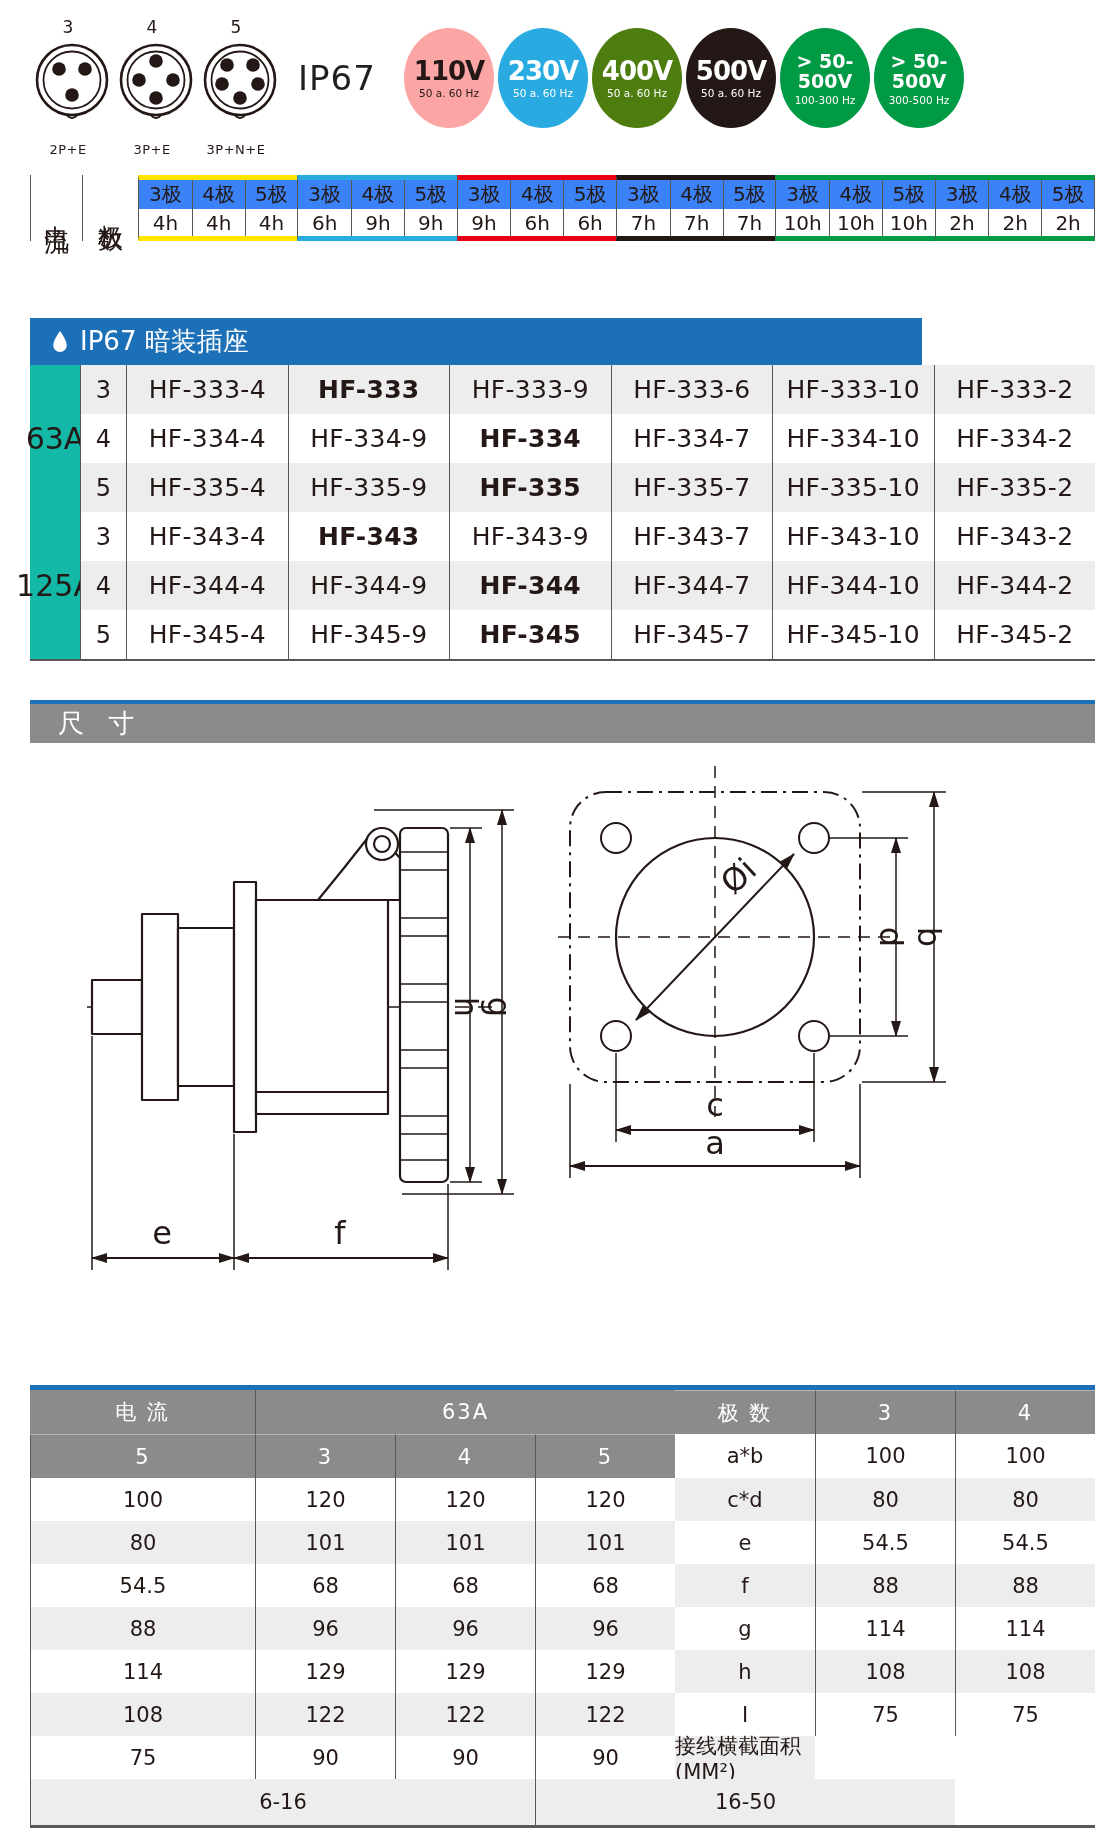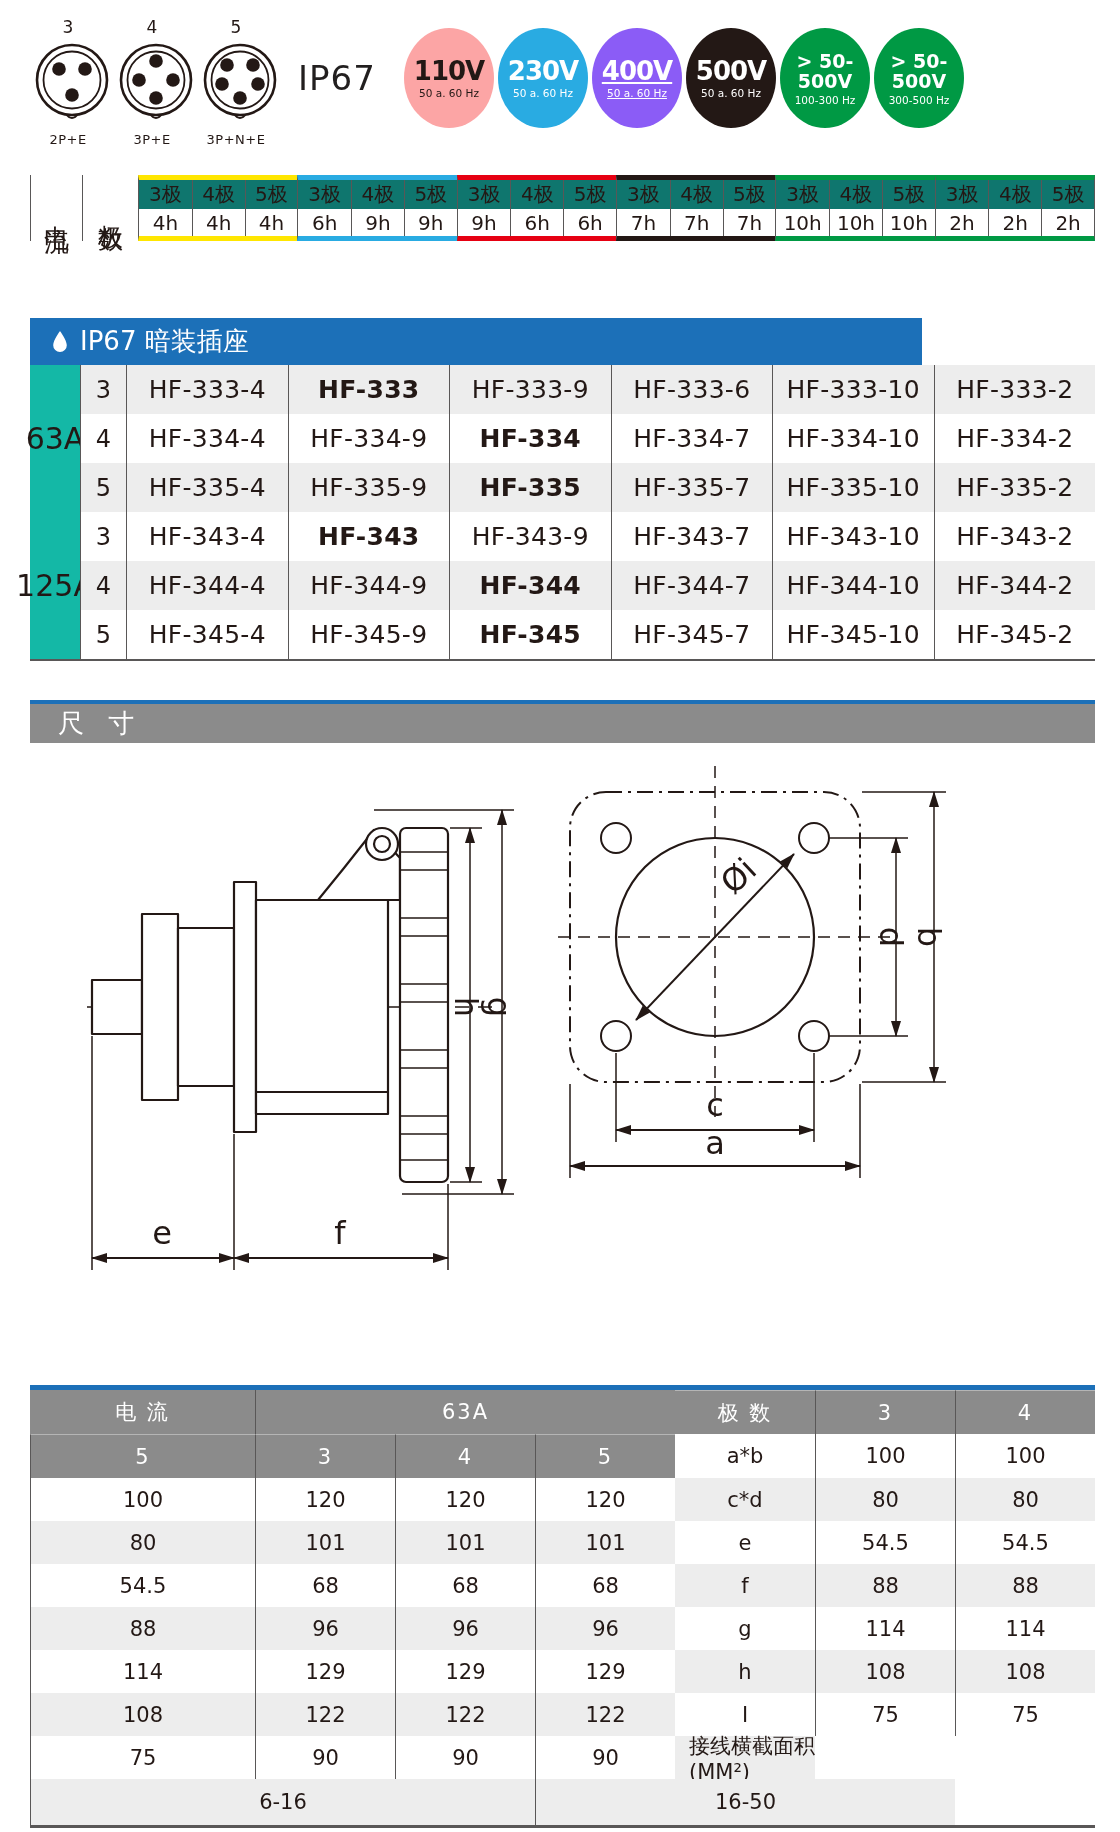--- a/index.html
+++ b/index.html
@@ -4,42 +4,42 @@
 <style>
   html,body{margin:0;padding:0;background:#fff;}
   .page{position:relative;width:1120px;height:1832px;background:#ffffff;overflow:hidden;
         font-family:"DejaVu Sans","Liberation Sans",sans-serif;color:#231815;}
 
   
   .connectors{position:absolute;left:32px;top:16px;display:flex;gap:12px;}
   .conn{width:72px;text-align:center;}
   .conn-num{font-size:17px;height:22px;line-height:22px;}
   .conn svg{display:block;margin:0 auto;}
-  .conn-label{font-size:13px;margin-top:8px;letter-spacing:.5px;}
+  .conn-label{font-size:13px;margin-top:18px;letter-spacing:.5px;}
   .ip{position:absolute;left:254px;top:58px;font-size:34px;letter-spacing:1px;color:#221f1f;margin-left:44px;}
   .badges{position:absolute;left:404px;top:28px;display:flex;gap:4px;}
   .badge{width:90px;height:100px;border-radius:50%;display:flex;flex-direction:column;
          align-items:center;justify-content:center;}
   .badge-v{font-weight:700;font-size:26px;line-height:26px;letter-spacing:-1px;text-align:center;}
   .badge.two .badge-v{font-size:19px;line-height:20px;letter-spacing:0;}
   .badge-f{font-size:10.5px;margin-top:3px;white-space:nowrap;}
   span:empty{display:none;}
 
   
   .ht{position:absolute;left:30px;top:175px;width:1065px;display:flex;align-items:stretch;}
   .ht-side{border-left:1.5px solid #595757;display:flex;align-items:center;justify-content:center;}
   .ht-side.c1{width:51px;}
   .ht-side.c2{width:55px;}
   .ht-side span{writing-mode:vertical-rl;text-orientation:upright;font-size:25px;line-height:1;letter-spacing:3px;}
   .ht-g{flex:1;display:grid;grid-template-columns:repeat(3,1fr);grid-template-rows:29px 27px;
         border-top:5px solid;border-bottom:5px solid;border-left:1.5px solid #595757;}
   .ht-g:last-child{border-right:1.5px solid #595757;}
   .ht-g > div{display:flex;align-items:center;justify-content:center;font-size:20px;}
   .ht-g > div:nth-child(3n+2),.ht-g > div:nth-child(3n+3){border-left:1px solid #595757;}
-  .hp{background:#0f766e;}
+  .hp{background:#3b82f6;}
 
   
   .pb{position:absolute;left:30px;top:318px;width:892px;height:47px;background:#1c70b8;color:#fff;
       display:flex;align-items:center;padding-left:22px;box-sizing:border-box;gap:12px;font-size:26px;}
   .pt{position:absolute;left:30px;top:365px;width:1065px;display:grid;
       grid-template-columns:50px 46px repeat(6,1fr);grid-auto-rows:49px;border-bottom:2px solid #595757;}
   .pt > div{display:flex;align-items:center;justify-content:center;}
   .pta{grid-column:1;grid-row:span 3;background:#14b8a6;font-size:30px;line-height:27px;}
   .ptp{border-left:1.5px solid #595757;font-size:24px;}
   .ptm{border-left:1.5px solid #595757;font-size:25px;letter-spacing:.3px;}
@@ -58,21 +58,21 @@
 
   
   .dt{position:absolute;left:30px;top:1385px;width:1065px;display:grid;
       grid-template-columns:225px repeat(6,1fr);grid-template-rows:44px 44px repeat(7,43px) 46px;
       border-top:5px solid #1c70b8;border-bottom:3px solid #595757;}
   .dt > div{display:flex;align-items:center;justify-content:center;font-size:21px;}
   .dth{background:#8b8b8b;color:#fff;letter-spacing:2px;}
   .ht2{border-top:1px solid #b5b5b5;}
   .dspan3{grid-column:span 3;}
   .dbl{border-left:1px solid #595757;}
-  .dlast{justify-content:flex-start;padding-left:14px;letter-spacing:0;}
+  .dlast{justify-content:flex-start;letter-spacing:0;}
 </style>
 </head>
 <body>
 
 <div class="page">
 
   <div class="connectors">
     <div class="conn">
       <div class="conn-num">3</div>
       <svg width="80" height="86" viewBox="0 0 80 86">
@@ -118,21 +118,21 @@
 
   <div class="badges">
     <div class="badge" style="background-color: #fca5a5; color: rgb(35, 24, 21); align-items: center;">
       <div class="badge-v"><span>110V</span></div>
       <div class="badge-f">50 a. 60 Hz</div>
     </div>
     <div class="badge" style="background-color: rgb(41, 171, 226); color: rgb(255, 255, 255);">
       <div class="badge-v"><span>230V</span></div>
       <div class="badge-f">50 a. 60 Hz</div>
     </div>
-    <div class="badge" style="background-color: #8b5cf6; color: rgb(255, 255, 255); text-decoration: underline;">
+    <div class="badge" style="background-color: #4d7c0f; color: rgb(255, 255, 255);">
       <div class="badge-v"><span>400V</span></div>
       <div class="badge-f">50 a. 60 Hz</div>
     </div>
     <div class="badge" style="background-color: rgb(35, 24, 21); color: rgb(255, 255, 255);">
       <div class="badge-v"><span>500V</span></div>
       <div class="badge-f">50 a. 60 Hz</div>
     </div>
     <div class="badge two" style="background-color: rgb(0, 153, 68); color: rgb(255, 255, 255);">
       <div class="badge-v"><span>&gt; 50-</span><br><span>500V</span></div>
       <div class="badge-f">100-300 Hz</div>

